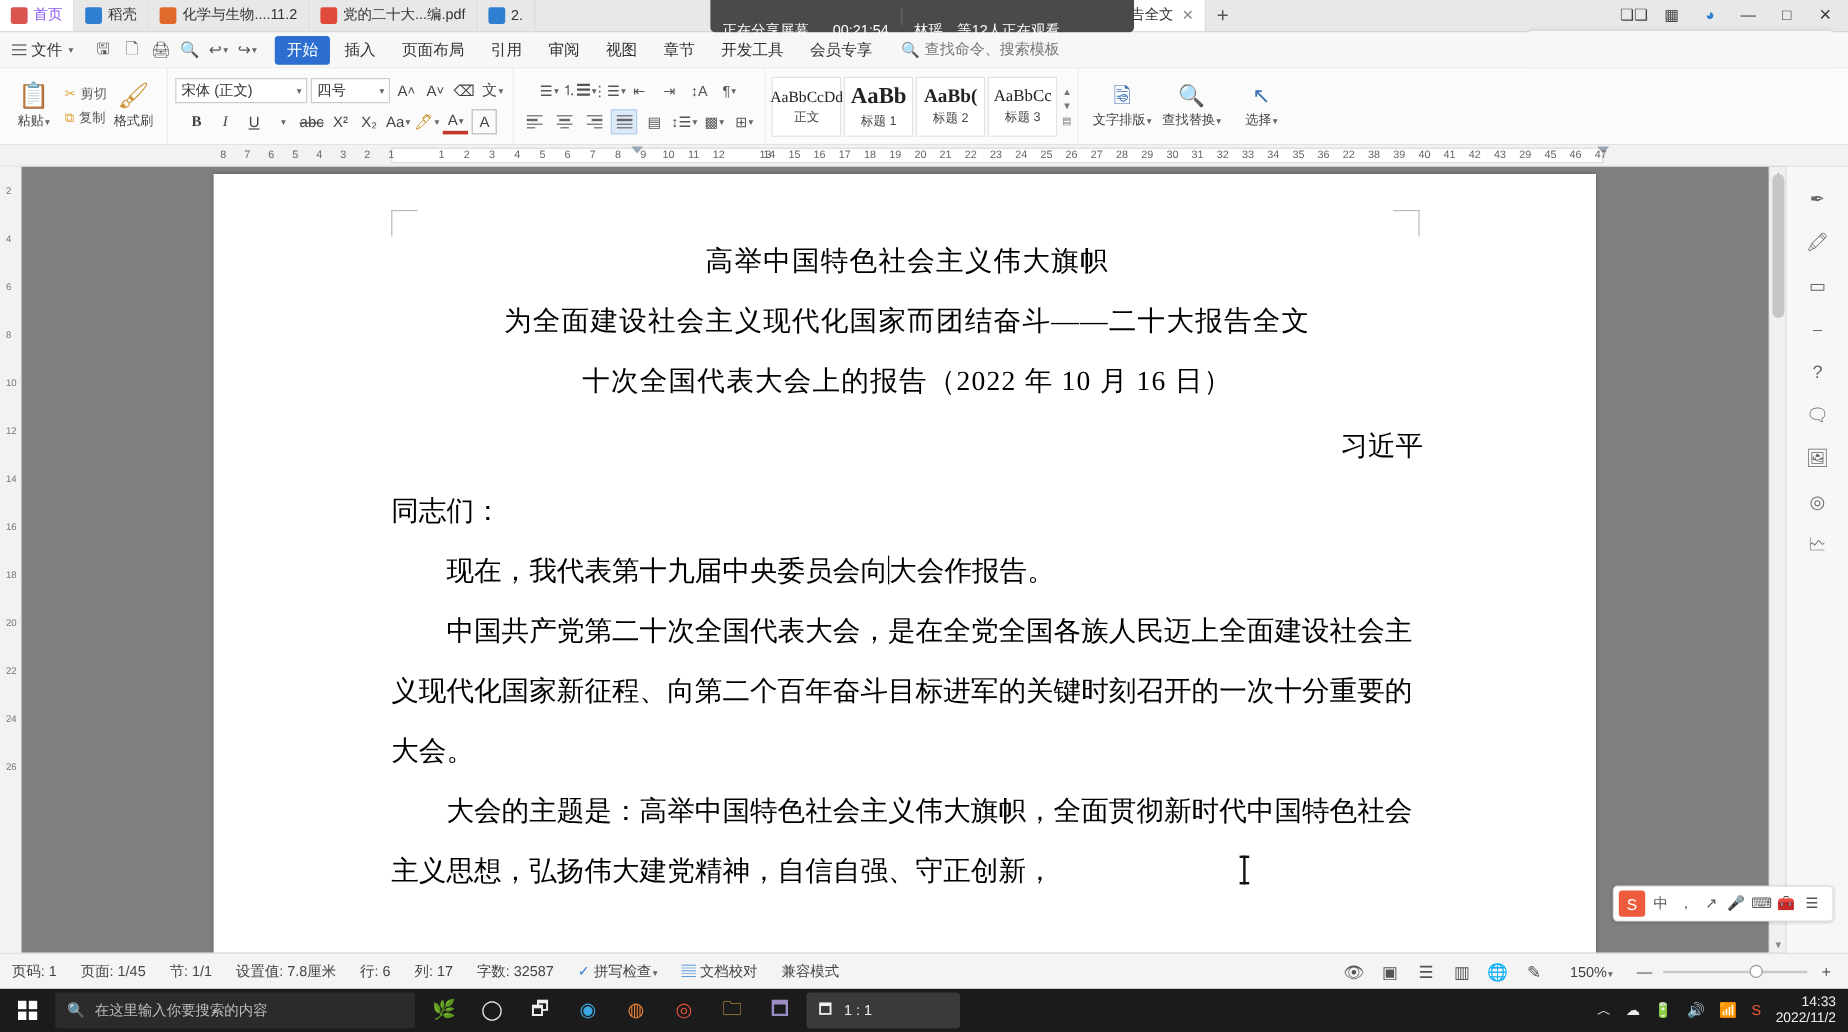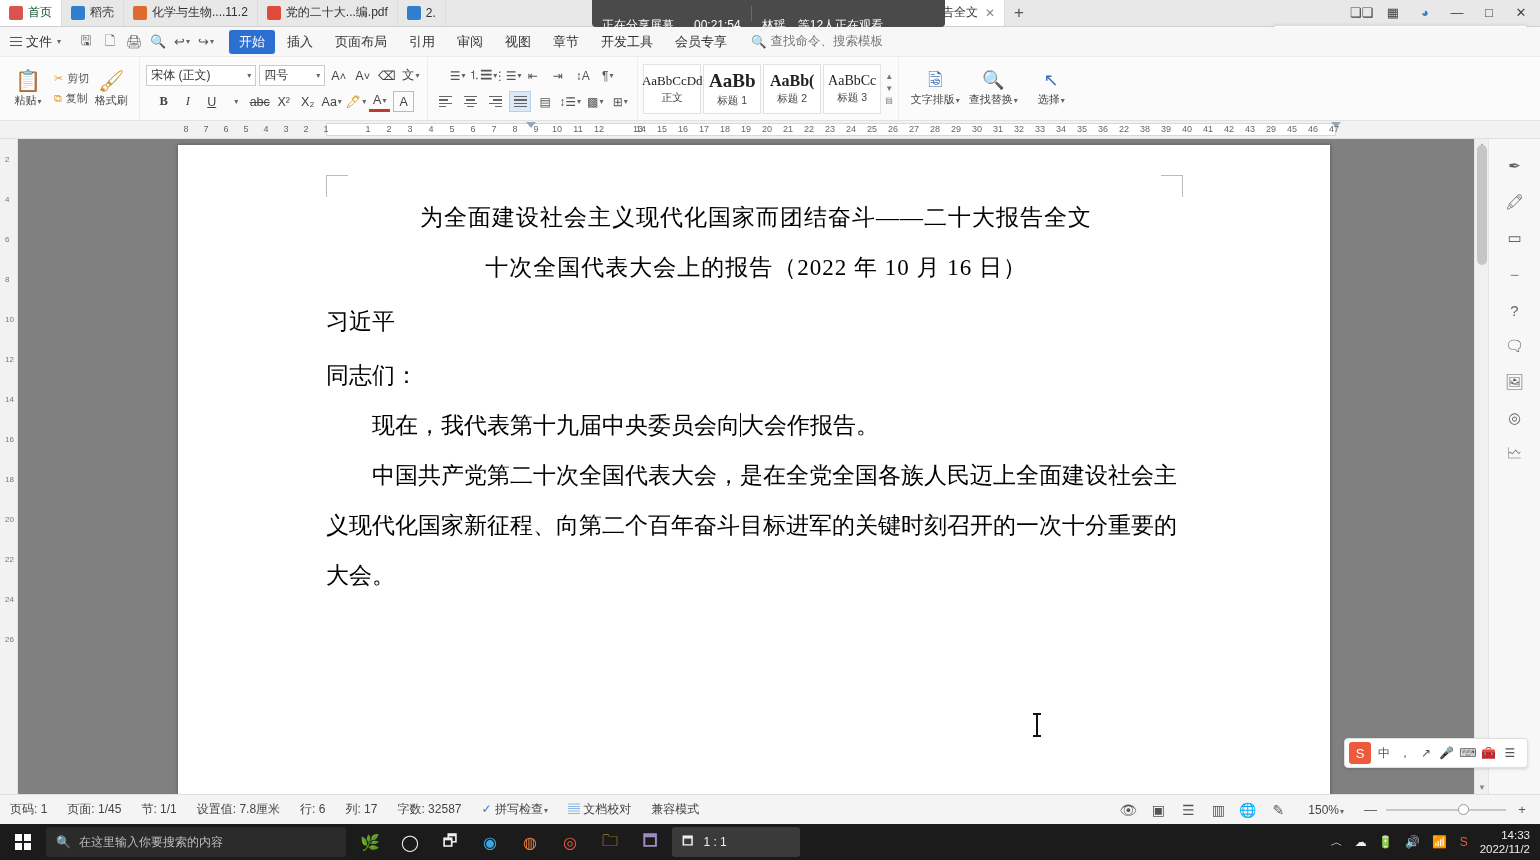--- a/index.html
+++ b/index.html
@@ -23,21 +23,21 @@
     display: flex; align-items: flex-end;
     border-bottom: 1px solid #d0d0d0;
   }
   .tab {
     height: 27px; display: flex; align-items: center; gap: 5px;
     padding: 0 9px; font-size: 12px; color: #333;
     border-right: 1px solid #dcdcdc;
     background: #e8e8e8;
     max-width: 150px; white-space: nowrap; overflow: hidden;
   }
-  .tab.home { background: #ffffff; color: #14532d; font-weight: normal; }
+  .tab.home { background: #ffffff; color: #8b5cf6; font-weight: normal; }
   .tab.active { background: #ffffff; }
   .tab .ticon { width: 14px; height: 14px; flex: 0 0 14px; border-radius: 2px; display:inline-block; }
   .tab .tlabel { overflow: hidden; text-overflow: ellipsis; }
   .tab .tclose { font-size: 12px; color: #888; margin-left: 2px; }
   .tab-new { width: 28px; height: 27px; display: flex; align-items: center; justify-content: center; font-size: 17px; color: #555; }
   .tabbar-right { margin-left: auto; display: flex; align-items: center; gap: 10px; padding-right: 8px; height: 27px; }
   .win-btn { font-size: 13px; color: #444; width: 22px; text-align: center; }
 
   
   .sharebar {
@@ -137,21 +137,21 @@
   }
   .corner { position: absolute; width: 22px; height: 22px; }
   .corner.tl { left: 148px; top: 30px; border-left: 1px solid #bbb; border-top: 1px solid #bbb; }
   .corner.tr { left: 983px; top: 30px; border-right: 1px solid #bbb; border-top: 1px solid #bbb; }
   .doc {
     position: absolute; left: 148px; top: 48px; width: 860px;
     font-family: "Liberation Serif", serif;
     color: #000;
   }
   .doc .t-line { text-align: center; font-size: 23px; line-height: 50px; letter-spacing: 1px; }
-  .doc .author { text-align: left; font-size: 23px; line-height: 58px; }
+  .doc .author { text-align: right; font-size: 23px; line-height: 58px; }
   .doc p { margin: 0; font-size: 23px; line-height: 50px; }
   .doc .ind { text-indent: 2em; }
   .caret-doc { display: inline-block; width: 1px; height: 24px; background: #000; vertical-align: -4px; }
   .mouse-cursor { position: absolute; left: 858px; top: 568px; width: 2px; height: 24px; background: #111; }
   .mouse-cursor:before, .mouse-cursor:after { content: ""; position: absolute; left: -3px; width: 8px; height: 2px; background: #111; }
   .mouse-cursor:before { top: 0; } .mouse-cursor:after { bottom: 0; }
 
   
   .rail {
     position: absolute; top: 139px; right: 0; width: 52px; height: 655px;
@@ -545,26 +545,28 @@
     <span class="vnum" style="top:416px">22</span>
     <span class="vnum" style="top:456px">24</span>
     <span class="vnum" style="top:496px">26</span>
   </div>
 
   <div class="canvas">
     <div class="page">
       <div class="corner tl"></div>
       <div class="corner tr"></div>
       <div class="doc">
+        <div class="t-line">高举中国特色社会主义伟大旗帜</div>
         <div class="t-line">为全面建设社会主义现代化国家而团结奋斗——二十大报告全文</div>
         <div class="t-line">十次全国代表大会上的报告（2022 年 10 月 16 日）</div>
         <div class="author">习近平</div>
         <p>同志们：</p>
         <p class="ind"><span>现在，我代表第十九届中央委员会向</span><span class="caret-doc"></span><span>大会作报告。</span></p>
         <p class="ind">中国共产党第二十次全国代表大会，是在全党全国各族人民迈上全面建设社会主义现代化国家新征程、向第二个百年奋斗目标进军的关键时刻召开的一次十分重要的大会。</p>
+        <p class="ind">大会的主题是：高举中国特色社会主义伟大旗帜，全面贯彻新时代中国特色社会主义思想，弘扬伟大建党精神，自信自强、守正创新，</p>
       </div>
       <div class="mouse-cursor"></div>
     </div>
   </div>
 
   <div class="scroll-rail">
     <div class="scroll-arrow" style="top:2px">▲</div>
     <div class="scroll-thumb"></div>
     <div class="scroll-arrow" style="bottom:2px">▼</div>
   </div>

